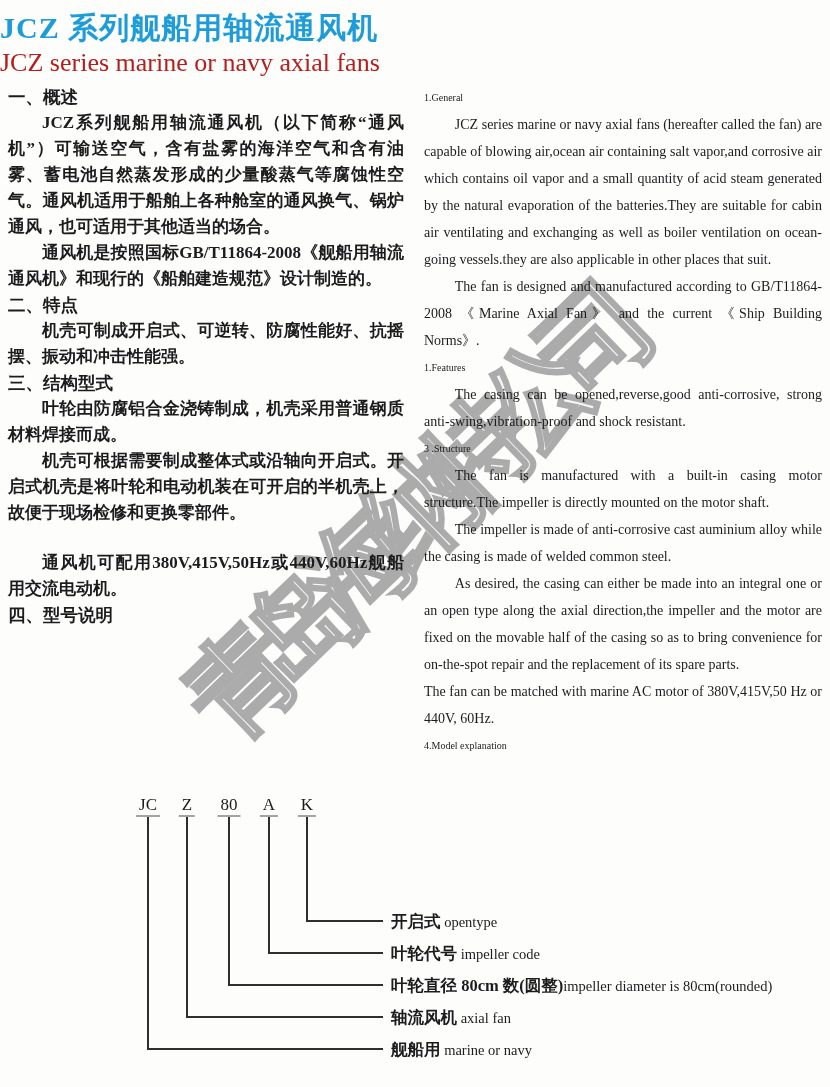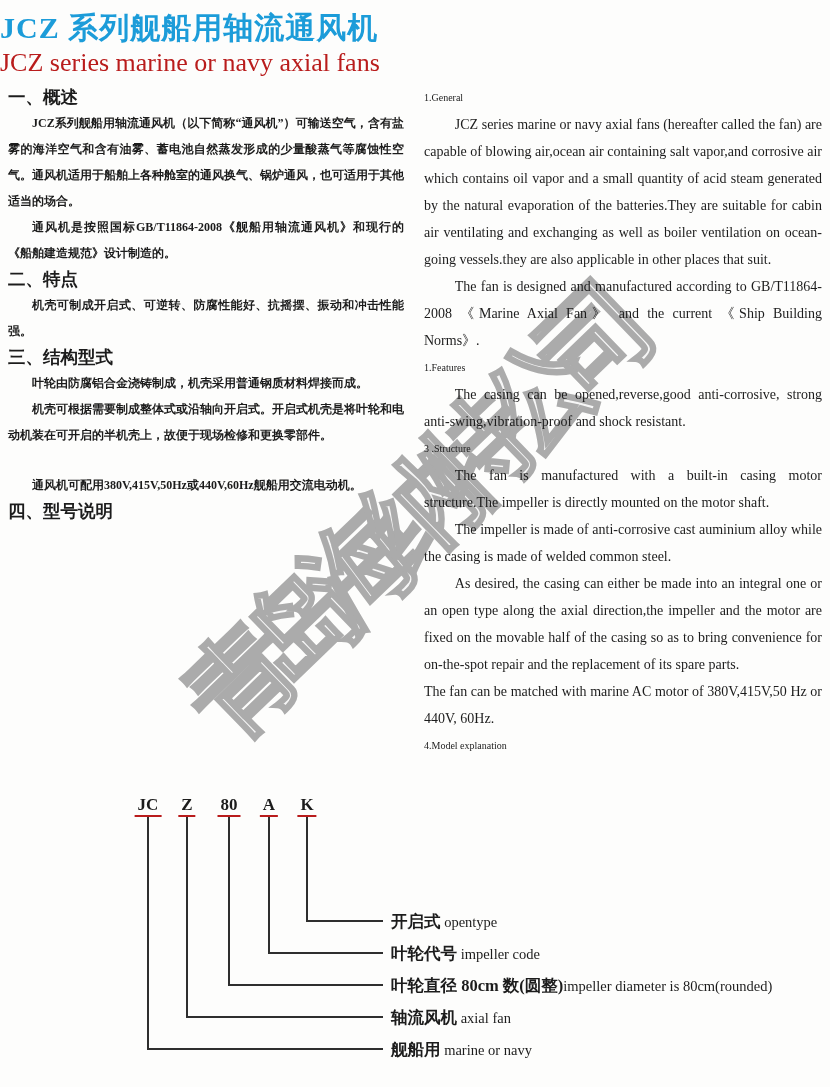--- a/index.html
+++ b/index.html
@@ -28,38 +28,38 @@
     color:#b91c1c;
   }
   
   .col{position:absolute;z-index:1;top:84px;}
   .col-left{left:8px;width:396px;}
   .col-right{left:424px;width:398px;}
   .zh-h{
     margin:0;font-size:17.5px;line-height:26px;font-weight:700;
   }
   .zh{
-    margin:0;font-size:12px;line-height:26px;font-weight:600;
+    margin:0;font-size:17px;line-height:26px;font-weight:600;
     text-align:justify;
   }
   .en-h{margin:0;font-size:10px;line-height:27px;font-weight:400;}
   .en{
     margin:0;font-size:14px;line-height:27px;font-weight:400;
     text-align:justify;
   }
   .p-ind{text-indent:2em;}
   .p-ind-en{text-indent:2.2em;}
   .mt-lg{}
   .mt-md{margin-top:24px;}
   
   .diagram{position:absolute;z-index:1;left:0;top:0;width:830px;height:1087px;}
   .code{
     position:absolute;top:795px;transform:translateX(-50%);
-    font-size:17px;line-height:20px;font-weight:700;
-    border-bottom:2px solid #b91c1c;padding:0 3px;
+    font-size:17px;line-height:20px;font-weight:400;
+    border-bottom:2px solid #a3a3a3;padding:0 3px;
   }
   .code-jc{left:148px}.code-z{left:187px}.code-80{left:229px}.code-a{left:269px}.code-k{left:307px}
   .vline{position:absolute;width:2px;background:#2e2e2e;top:817px;}
   .v-jc{left:147px;height:233px}.v-z{left:186px;height:201px}.v-80{left:228px;height:169px}
   .v-a{left:268px;height:137px}.v-k{left:306px;height:105px}
   .hline{position:absolute;height:2px;background:#2e2e2e;}
   .h-jc{left:147px;top:1048px;width:236px}
   .h-z{left:186px;top:1016px;width:197px}
   .h-80{left:228px;top:984px;width:155px}
   .h-a{left:268px;top:952px;width:115px}

